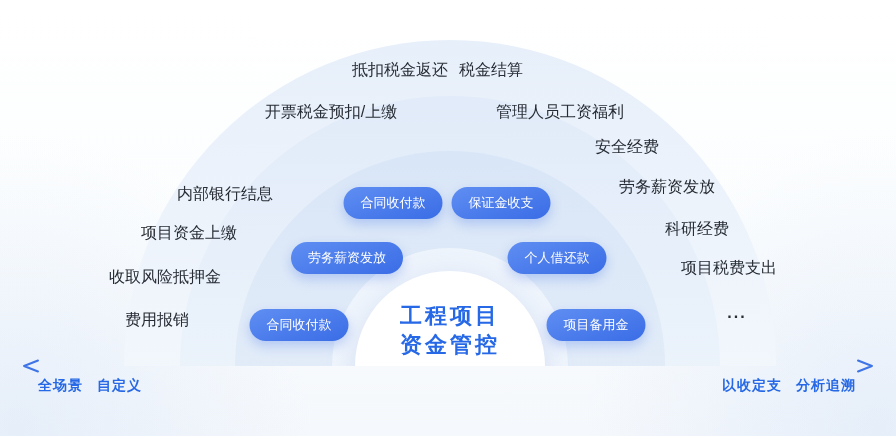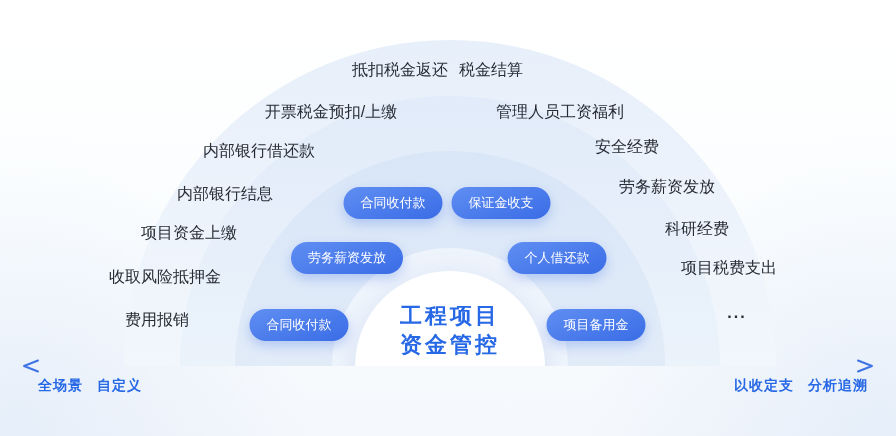--- a/index.html
+++ b/index.html
@@ -60,40 +60,39 @@
   .olabel.more { font-weight:700; font-size:16px; letter-spacing:2px; color:#272c34; }
 
   
   .axis-svg { position:absolute; left:0; top:358px; }
   .axis-label {
     position:absolute; top:377px;
     font-size:14px; font-weight:600; color:#2668e5; letter-spacing:1px;
     display:flex; gap:14px; white-space:nowrap;
   }
   .axis-label.left  { left:38px; }
-  .axis-label.right { right:28px;align-items:center; }
+  .axis-label.right { right:40px;align-items:center; }
 </style>
 </head>
 <body>
 
 <div class="stage">
 
   <div class="dome-clip">
     <div class="ring ring-1"></div>
     <div class="ring ring-2"></div>
     <div class="ring ring-3"></div>
     <div class="ring ring-halo"></div>
     <div class="ring ring-center"></div>
   </div>
 
   <div class="olabel" style="left:400px;top:70px">抵扣税金返还</div>
   <div class="olabel" style="left:491px;top:70px">税金结算</div>
   <div class="olabel" style="left:331px;top:112px">开票税金预扣/上缴</div>
   <div class="olabel" style="left:560px;top:112px">管理人员工资福利</div>
-  <div class="olabel" style="left:259px;top:151px">内部银行借还款</div>
   <div class="olabel" style="left:627px;top:147px">安全经费</div>
   <div class="olabel" style="left:225px;top:194px">内部银行结息</div>
   <div class="olabel" style="left:667px;top:187px">劳务薪资发放</div>
   <div class="olabel" style="left:189px;top:233px">项目资金上缴</div>
   <div class="olabel" style="left:697px;top:229px">科研经费</div>
   <div class="olabel" style="left:165px;top:277px">收取风险抵押金</div>
   <div class="olabel" style="left:729px;top:268px">项目税费支出</div>
   <div class="olabel" style="left:157px;top:320px">费用报销</div>
   <div class="olabel more" style="left:737px;top:313px">...</div>
 

